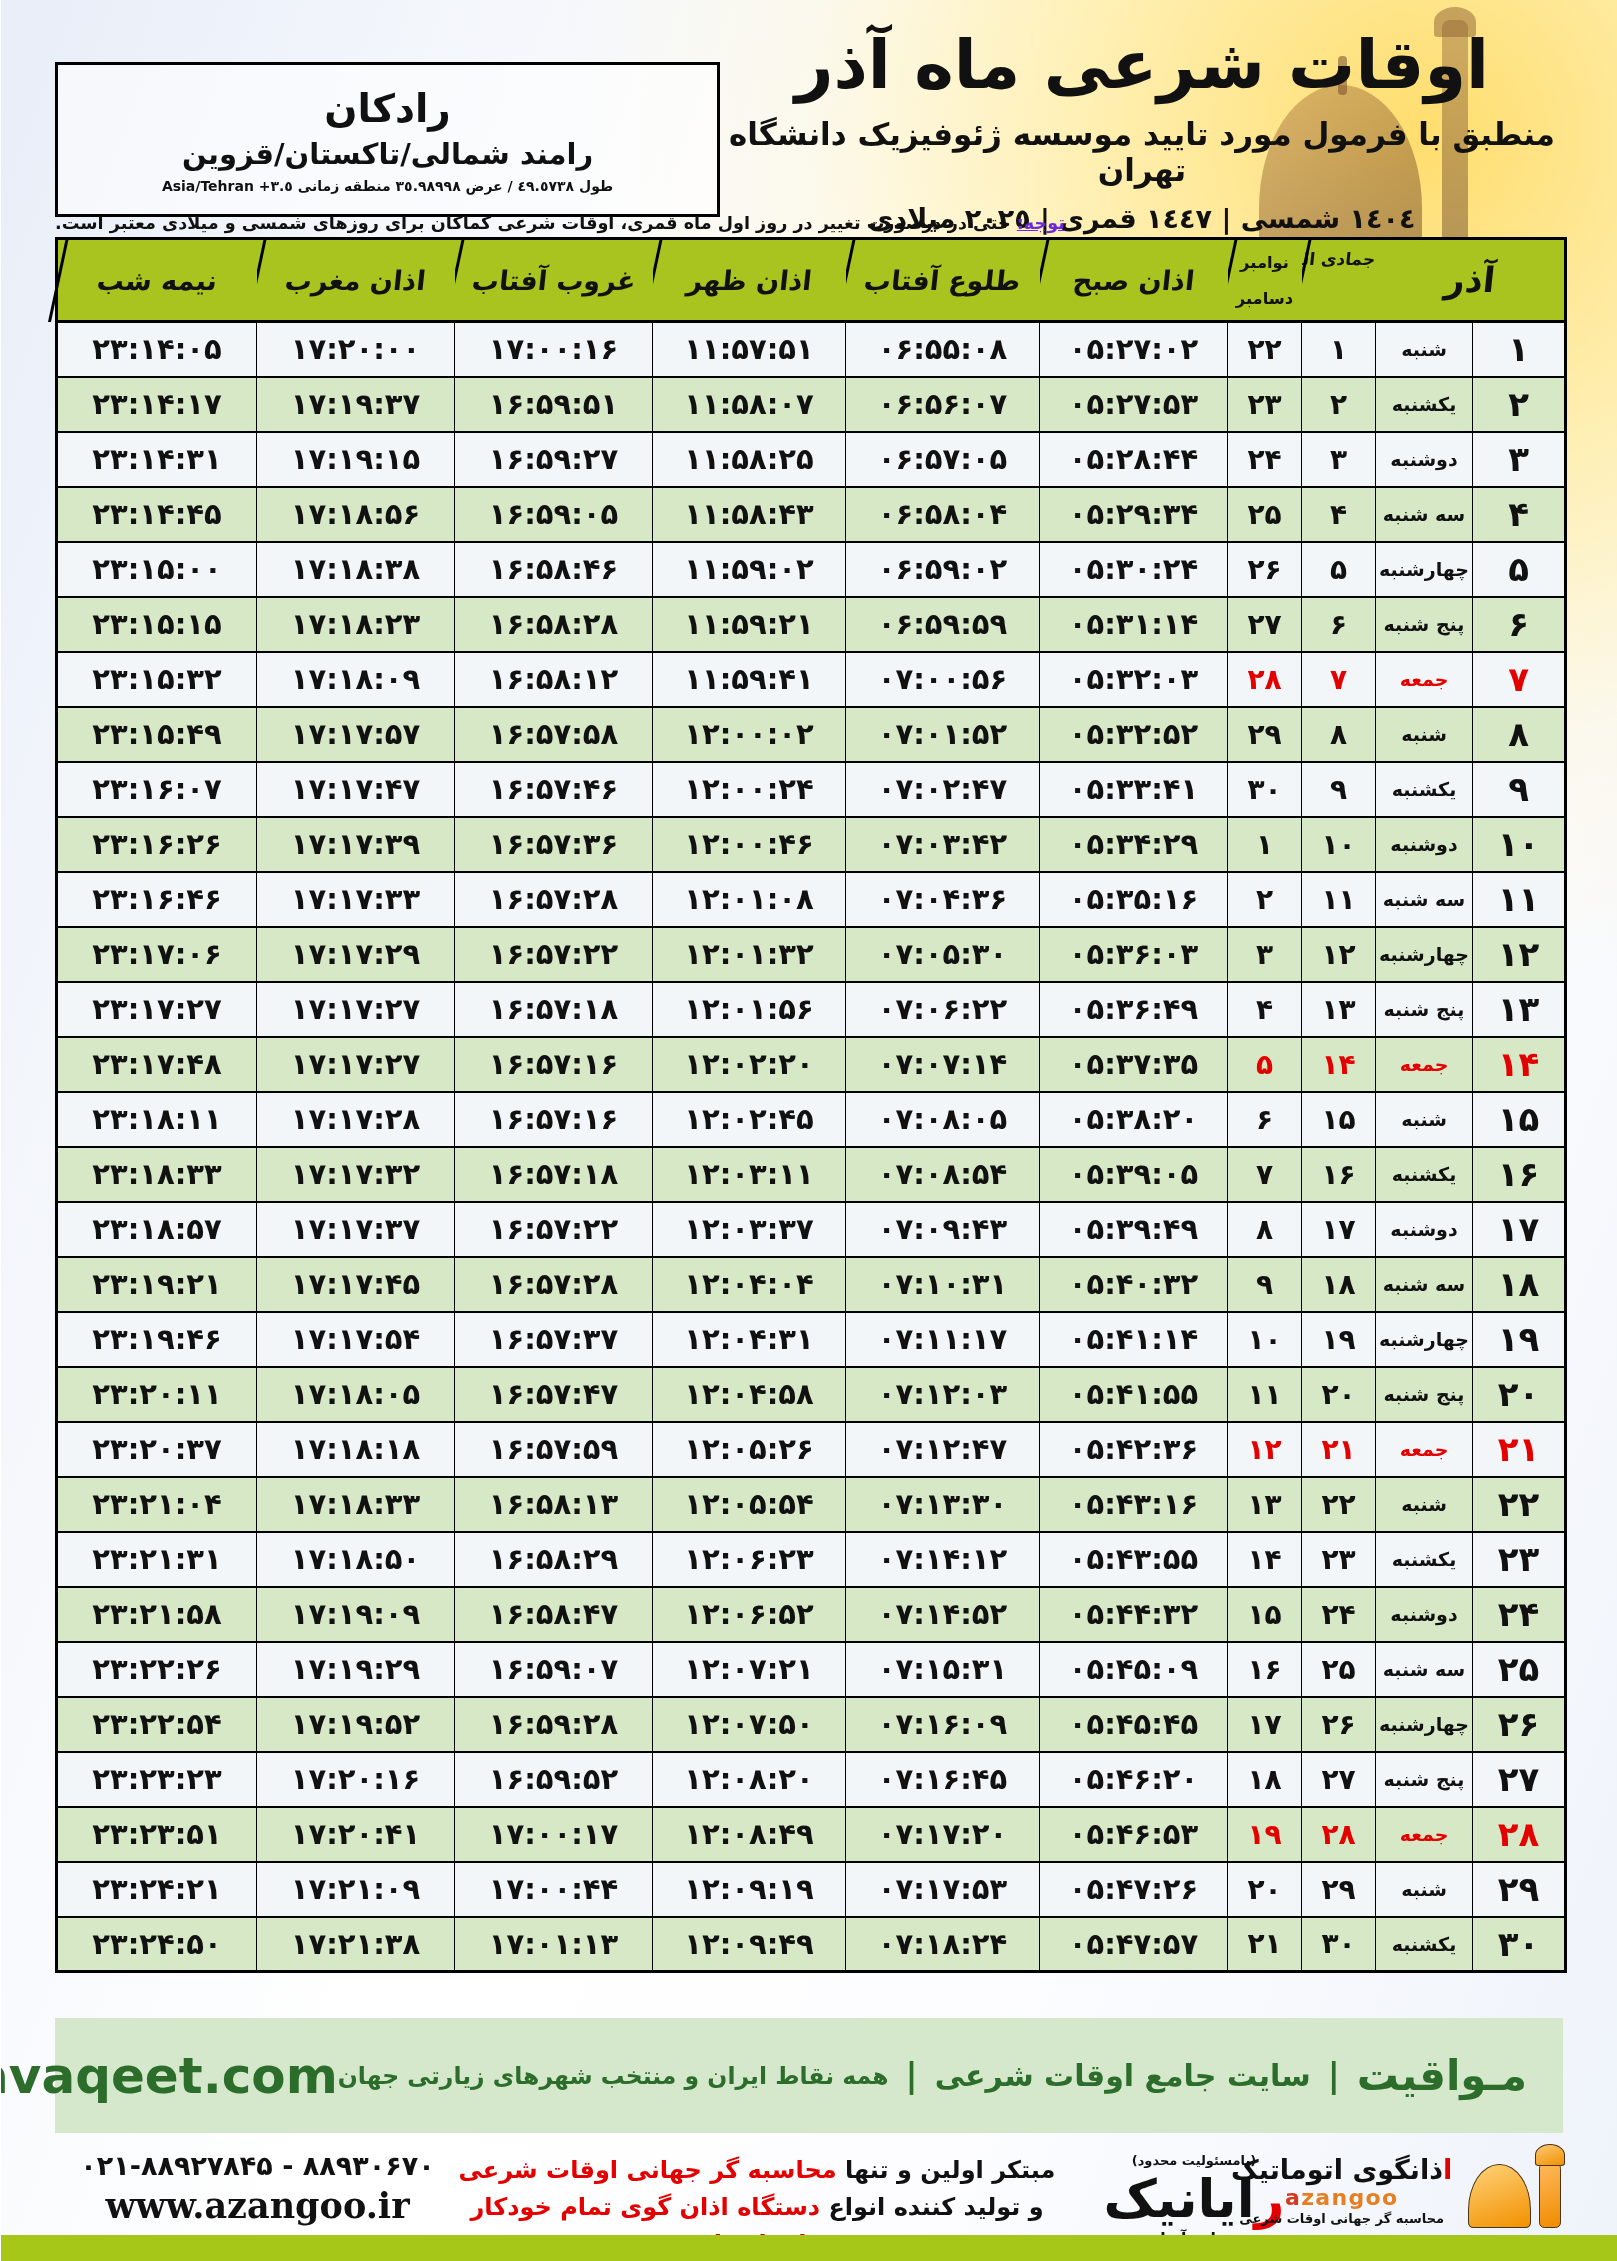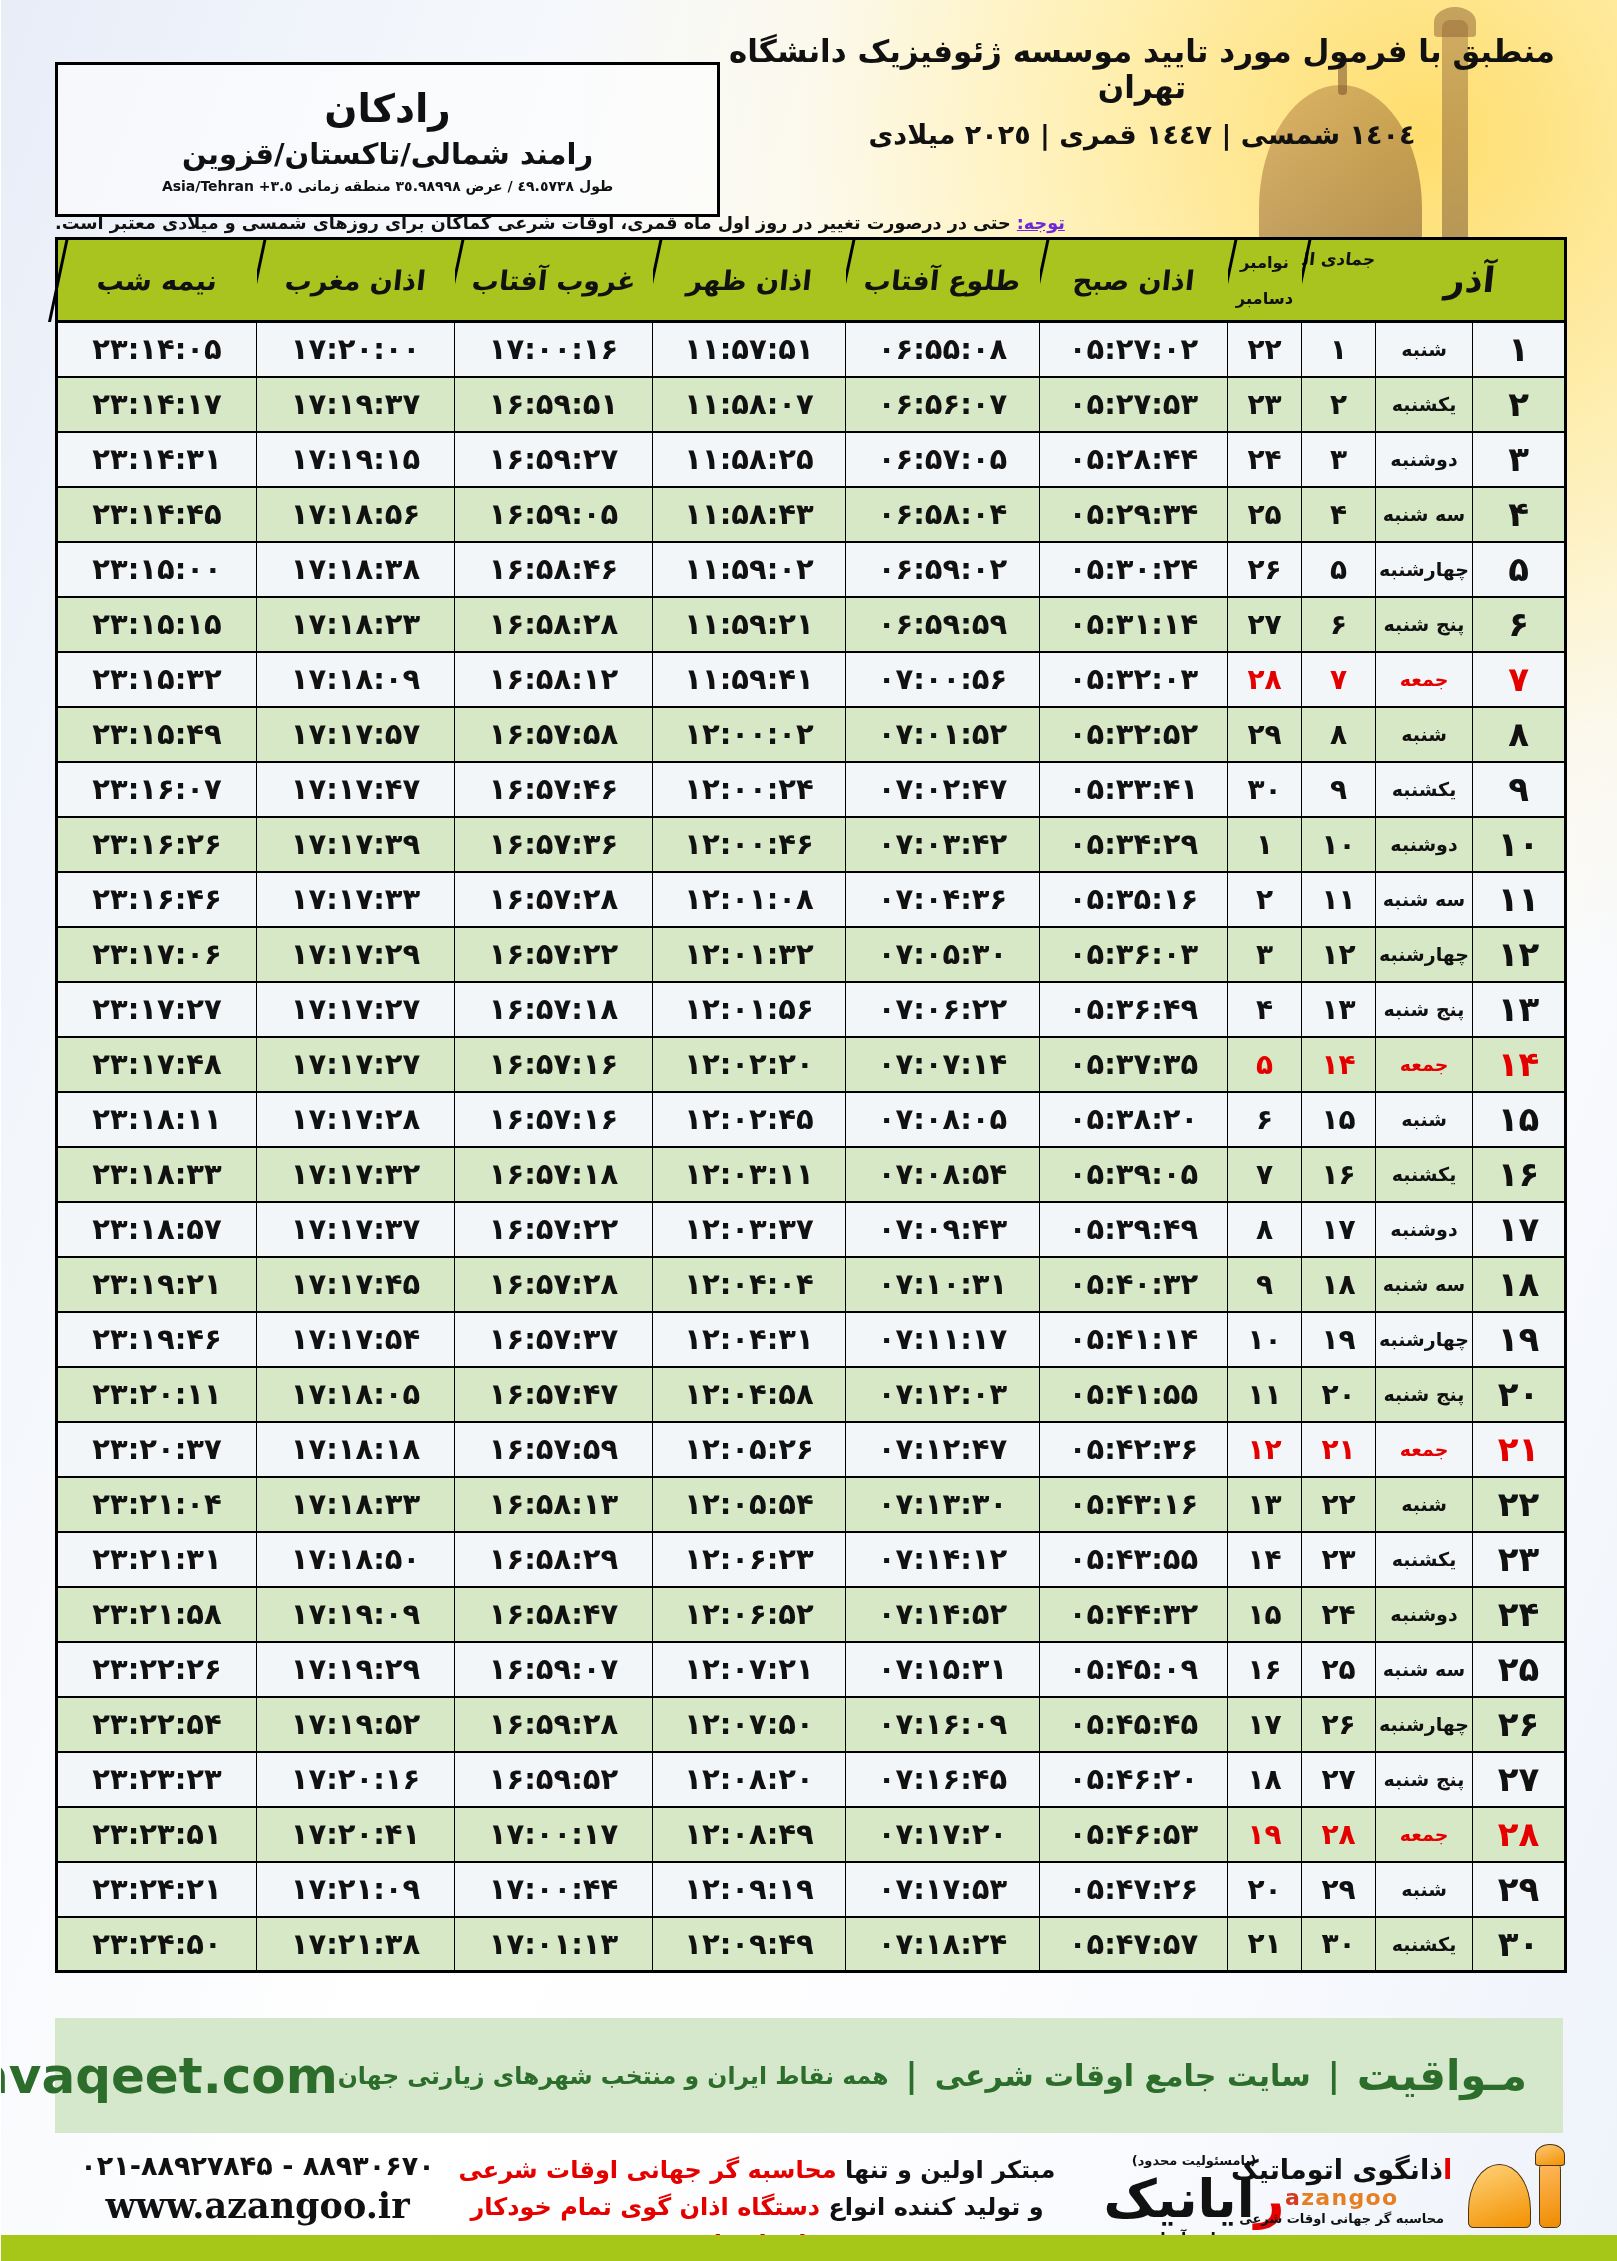--- a/index.html
+++ b/index.html
@@ -97,20 +97,21 @@
 </style>
 </head>
 <body>
 
 <div class="decor minaret"></div>
 <div class="decor minaret-cap"></div>
 <div class="decor dome"></div>
 <div class="decor dome-spire"></div>
 
 <div class="title-block">
+  <div class="title-main">اوقات شرعی ماه آذر</div>
   <div class="title-sub">منطبق با فرمول مورد تایید موسسه ژئوفیزیک دانشگاه تهران</div>
   <div class="title-years">١٤٠٤ شمسی | ١٤٤٧ قمری | ٢٠٢٥ میلادی</div>
 </div>
 
 <div class="location-box">
   <div class="loc-name">رادکان</div>
   <div class="loc-region">رامند شمالی/تاکستان/قزوین</div>
   <div class="loc-coords">طول ٤٩.٥٧٣٨ / عرض ٣٥.٩٨٩٩٨ منطقه زمانی ٣.٥+ Asia/Tehran</div>
 </div>
 

